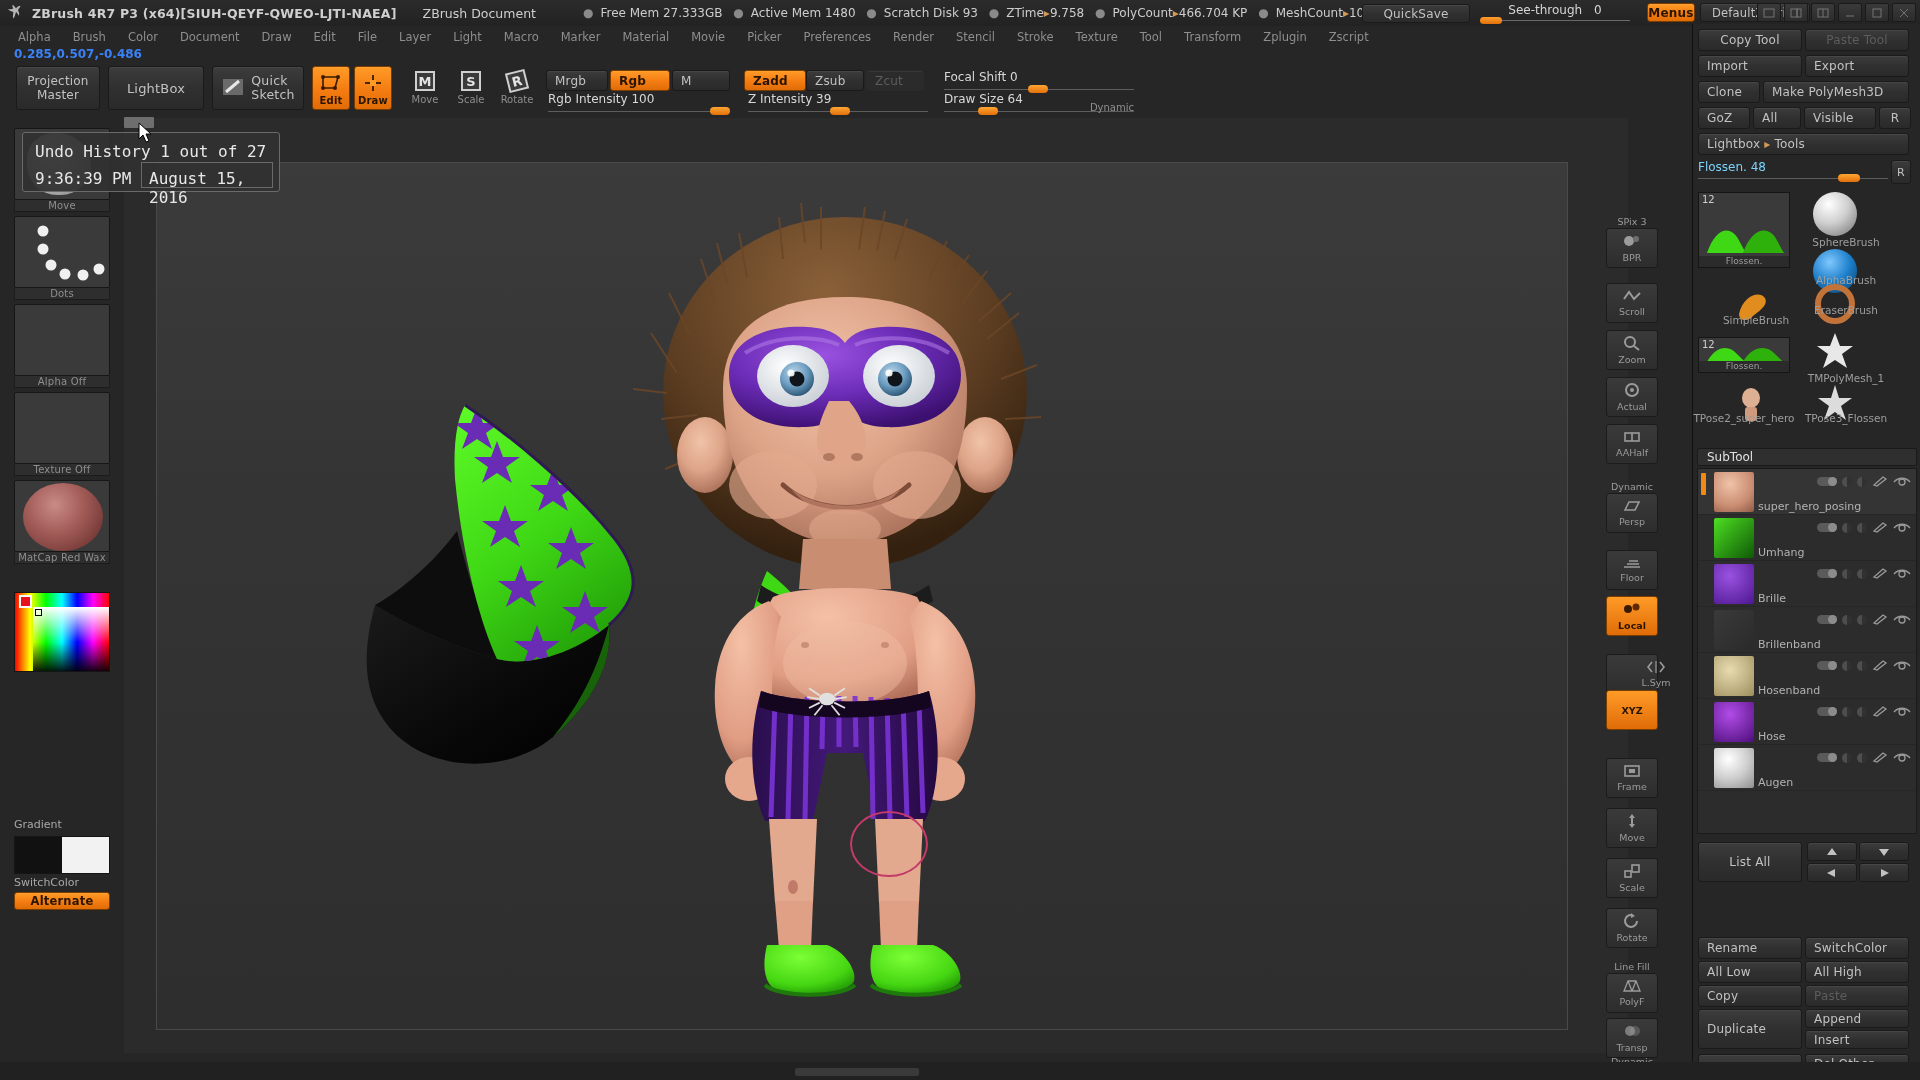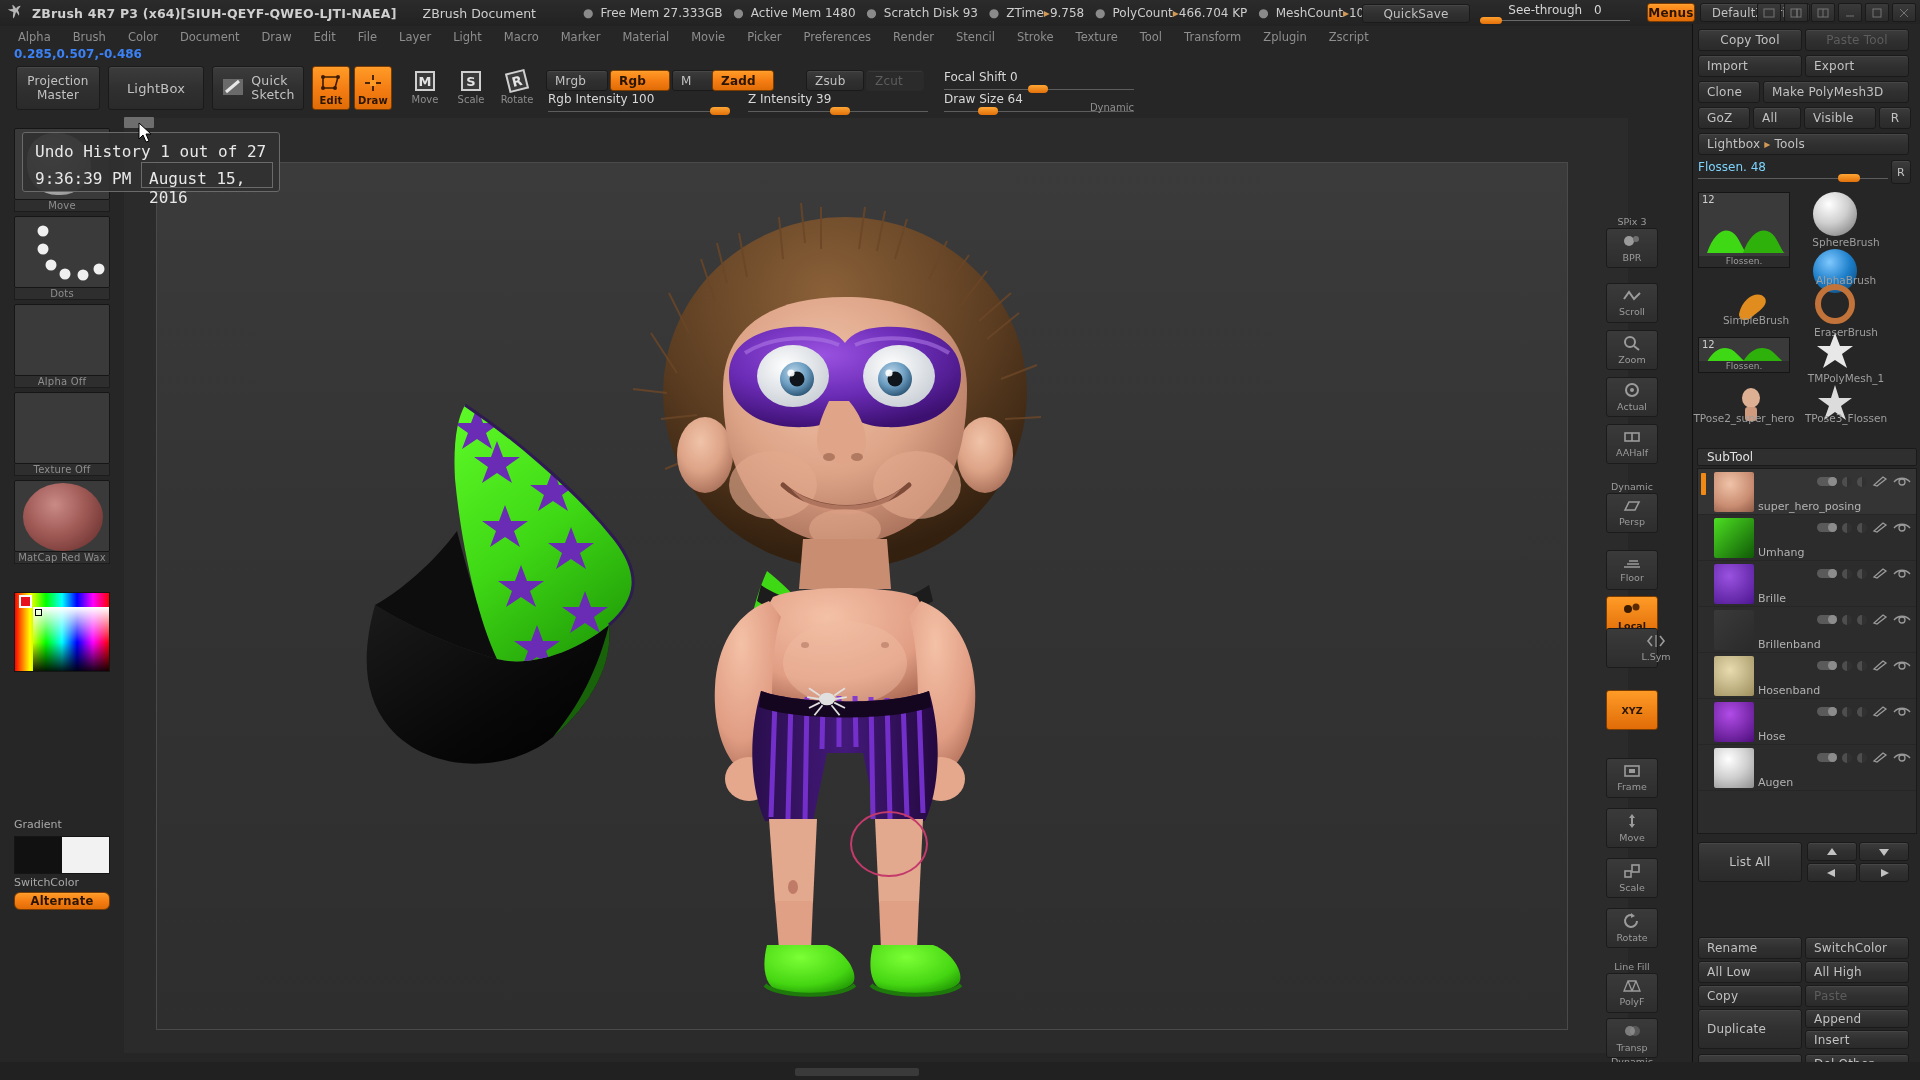--- a/index.html
+++ b/index.html
@@ -321,21 +321,21 @@
     <div class="mode-plain" style="left:496px">
       <span class="glyph">
           <span class="keysq" style="transform:rotate(-14deg)">R</span>
         </span>
       <span>Rotate</span>
     </div>
 
     <div class="zbtn rowbtn" style="left:546px;top:8px;width:62px;justify-content:flex-start;padding-left:8px;">Mrgb</div>
     <div class="zbtn rowbtn on" style="left:610px;top:8px;width:60px;justify-content:flex-start;padding-left:8px;">Rgb</div>
     <div class="zbtn rowbtn" style="left:672px;top:8px;width:58px;justify-content:flex-start;padding-left:8px;">M</div>
-    <div class="zbtn rowbtn on" style="left:712px;top:8px;width:62px;justify-content:flex-start;padding-left:8px;">Zadd</div>
+    <div class="zbtn rowbtn on" style="left:744px;top:8px;width:62px;justify-content:flex-start;padding-left:8px;">Zadd</div>
     <div class="zbtn rowbtn" style="left:806px;top:8px;width:58px;justify-content:flex-start;padding-left:8px;">Zsub</div>
     <div class="zbtn rowbtn dim" style="left:866px;top:8px;width:58px;justify-content:flex-start;padding-left:8px;border-color:#2a2a2a;background:#2b2b2b;">Zcut</div>
 
     <div class="sliderrow" style="left:548px;top:30px;width:182px;">
       <div class="cap">Rgb Intensity 100</div>
       <div class="tr">
           <div class="line"></div>
           <div class="knob" style="left:162px"></div>
         </div>
     </div>
@@ -422,21 +422,21 @@
     </div>
     <div style="position:absolute;left:14px;top:700px;font-size:11px;color:#a8a8a8;">Gradient</div>
 
     <div class="shelf-item" style="top:718px">
       <div style="display:flex;width:96px;height:38px;border:1px solid #151515;">
         <div style="flex:1;background:#111"></div>
         <div style="flex:1;background:#f2f2f2"></div>
       </div>
     </div>
     <div style="position:absolute;left:14px;top:758px;font-size:11px;color:#a8a8a8;">SwitchColor</div>
-    <div class="zbtn on" style="position:absolute;left:14px;top:774px;width:96px;height:18px;font-size:11.5px;border-radius:6px;">Alternate</div>
+    <div class="zbtn on" style="position:absolute;left:14px;top:774px;width:96px;height:18px;font-size:11.5px;">Alternate</div>
 
     <svg id="watermark" viewBox="0 0 80 70">
       <path d="M40 8 C30 2 14 6 12 20 C10 34 26 44 40 62 C54 44 70 34 68 20 C66 6 50 2 40 8 Z" fill="none" stroke="#cfcfcf" stroke-width="2.2"></path>
       <path d="M40 20 C36 14 26 16 26 24 C26 32 34 38 40 48" fill="none" stroke="#cfcfcf" stroke-width="1.6"></path>
     </svg>
   </div>
 
   <div id="canvas-area">
     <div id="doc">
 
@@ -711,21 +711,21 @@
           </svg></span>
         <span>Floor</span>
       </div>
       <div class="vitem on" style="top: 478px;">
         <span><svg width="20" height="16" viewBox="0 0 20 16">
             <circle cx="6" cy="8" r="4" fill="#3a1b00"></circle>
             <circle cx="14" cy="6" r="3.5" fill="#5b2a00"></circle>
           </svg></span>
         <span>Local</span>
       </div>
-      <div class="vitem" style="top: 510px; padding-left: 48px;">
+      <div class="vitem" style="top: 536px; padding-left: 48px;">
         <span><svg width="20" height="14" viewBox="0 0 20 14">
             <path d="M6 2 L2 7 L6 12 M14 2 L18 7 L14 12" stroke="#9b9b9b" fill="none" stroke-width="1.6"></path>
             <line x1="10" y1="1" x2="10" y2="13" stroke="#9b9b9b" stroke-width="1.2"></line>
           </svg></span>
         <span>L.Sym</span>
       </div>
       <div class="vitem on" style="top: 572px;">
         <span></span>
         <span>XYZ</span>
       </div>
@@ -835,21 +835,21 @@
       <svg width="44" height="44" viewBox="0 0 44 44">
           <path d="M10 32 C14 14 30 8 36 16 C40 24 28 30 22 36 C16 40 10 38 10 32 Z" fill="#e08c1e"></path>
         </svg>
     </div>
     <div class="brushcap" style="left:10px;top:290px;">SimpleBrush</div>
     <div class="brushcell" style="left:120px;top:258px;">
       <svg width="44" height="44" viewBox="0 0 44 44">
           <circle cx="22" cy="22" r="17" fill="none" stroke="#c2733a" stroke-width="6"></circle>
         </svg>
     </div>
-    <div class="brushcap" style="left:100px;top:302px;">EraserBrush</div>
+    <div class="brushcap" style="left:100px;top:280px;">EraserBrush</div>
 
     <div style="position:absolute;left:5px;top:313px;width:92px;height:36px;border:1px solid #151515;background:#3a3a3a;">
       <div style="position:absolute;left:3px;top:1px;font-size:10px;color:#cfcfcf;">12</div>
       <svg width="90" height="22" viewBox="0 0 90 22" style="position:absolute;left:0;top:4px">
         <path d="M8 20 C16 4 30 2 38 12 C44 18 46 20 48 20 Z" fill="#3fd815"></path>
         <path d="M44 20 C52 4 68 2 76 12 C82 18 84 20 86 20 Z" fill="#2fb10c"></path>
       </svg>
       <div style="position:absolute;left:0;right:0;bottom:0;height:11px;background:#2b2b2b;font-size:9px;color:#9e9e9e;text-align:center;">Flossen.</div>
     </div>
     <div class="brushcell" style="left:120px;top:305px;">

